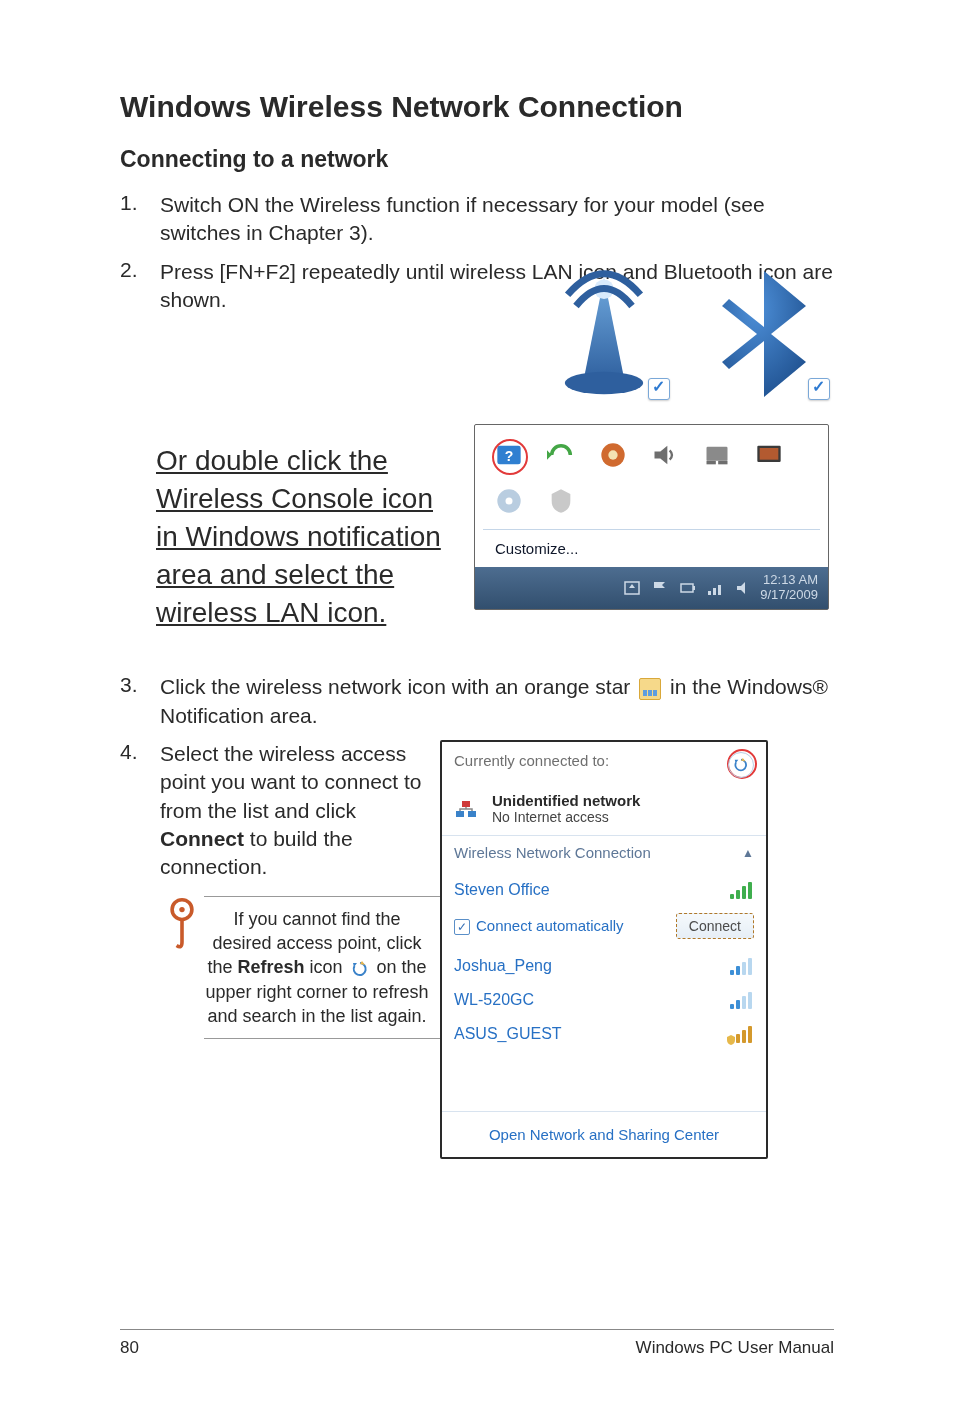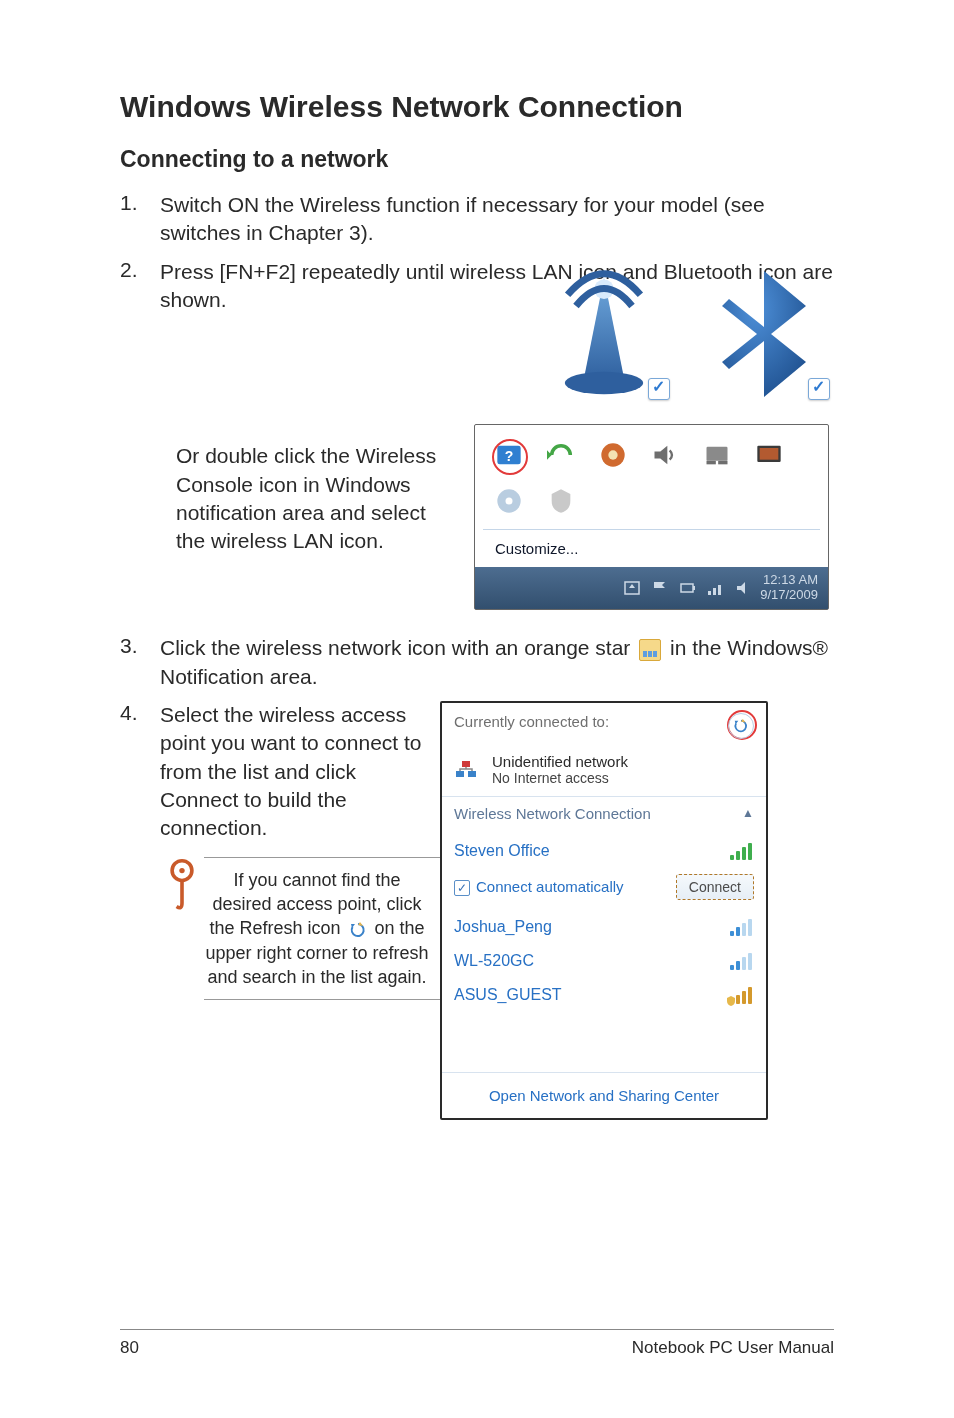--- a/index.html
+++ b/index.html
@@ -33,21 +33,21 @@
   .inline-icon::after {
     content: ""; position: absolute; left: 3px; bottom: 3px;
     width: 4px; height: 6px; background: #5e9de0;
     box-shadow: 5px 0 0 0 #5e9de0, 10px 0 0 0 #5e9de0;
   }
   .refresh-icon {
     display: inline-block; width: 18px; height: 18px; vertical-align: middle;
     position: relative; margin: 0 3px;
   }
   .refresh-icon svg { width: 18px; height: 18px; }
-  .sub-step { margin-left: 56px; margin-top: 18px; margin-bottom: 18px; font-size: 21px; line-height: 1.35; }
+  .sub-step { margin-left: 36px; margin-top: 18px; margin-bottom: 18px; font-size: 28px; line-height: 1.35; text-decoration: underline; }
   .step4-wrap { display: flex; }
   .step4-left { width: 320px; }
   .tip-row { display: flex; margin-left: 40px; margin-top: 14px; text-align: center; }
   .tip-icon { width: 44px; flex-shrink: 0; }
   .tip-text { font-size: 18px; line-height: 1.35; padding-right: 10px; }
   .tip-box { border-top: 1px solid #999; border-bottom: 1px solid #999; padding: 10px 0; }
   .page-footer { position: absolute; bottom: 60px; left: 120px; right: 120px; display: flex; justify-content: space-between; font-size: 17px; border-top: 1px solid #888; padding-top: 8px; }
   
   .img-row-1 { display: flex; justify-content: flex-end; gap: 20px; margin-top: -60px; margin-bottom: 20px; }
   .img-ap, .img-bt { width: 140px; height: 140px; position: relative; }
@@ -85,21 +85,21 @@
   .sigbars.blue span { background: #3d8fd6; }
   .sigbars.orange span { background: #d4992c; }
   .sigbars span:nth-child(1){ left:0; height:5px;} .sigbars span:nth-child(2){ left:6px; height:9px;}
   .sigbars span:nth-child(3){ left:12px; height:13px;} .sigbars span:nth-child(4){ left:18px; height:17px;}
   .sigbars.dim span:nth-child(4){ background: #b8d7ef; }
   .sigbars.dim span:nth-child(3){ background: #b8d7ef; }
   .lock-dot { position: absolute; left: -4px; bottom: -2px; width: 10px; height: 10px; }
   .wifi-footer { border-top: 1px solid #d8e3ef; text-align: center; padding: 14px 0; color: #2770c4; font-size: 15px; margin-top: 60px; }
   .chevron-up { color: #5e7797; font-size: 12px; }
   .circle-refresh { border: 2px solid #e23a3a; border-radius: 50%; position: absolute; width: 30px; height: 30px; top: 7px; right: 9px; }
-  .bold { font-weight: 400; }
+  .bold { font-weight: 700; }
   .tray-circle { position: absolute; width: 36px; height: 36px; border: 2px solid #e23a3a; border-radius: 50%; top: 14px; left: 17px; }
 </style>
 </head>
 <body>
 
 <h1 class="heading-1">Windows Wireless Network Connection</h1>
 <h2 class="heading-2">Connecting to a network</h2>
 
 <div class="step-row">
   <div class="step-num">1.</div>
@@ -323,14 +323,14 @@
             </svg>
         </span>
       </div>
     </div>
     <div class="wifi-footer">Open Network and Sharing Center</div>
   </div>
 </div>
 
 <div class="page-footer">
   <span>80</span>
-  <span>Notebook PC User Manual</span>
+  <span>Windows PC User Manual</span>
 </div>
 
 </body></html>

